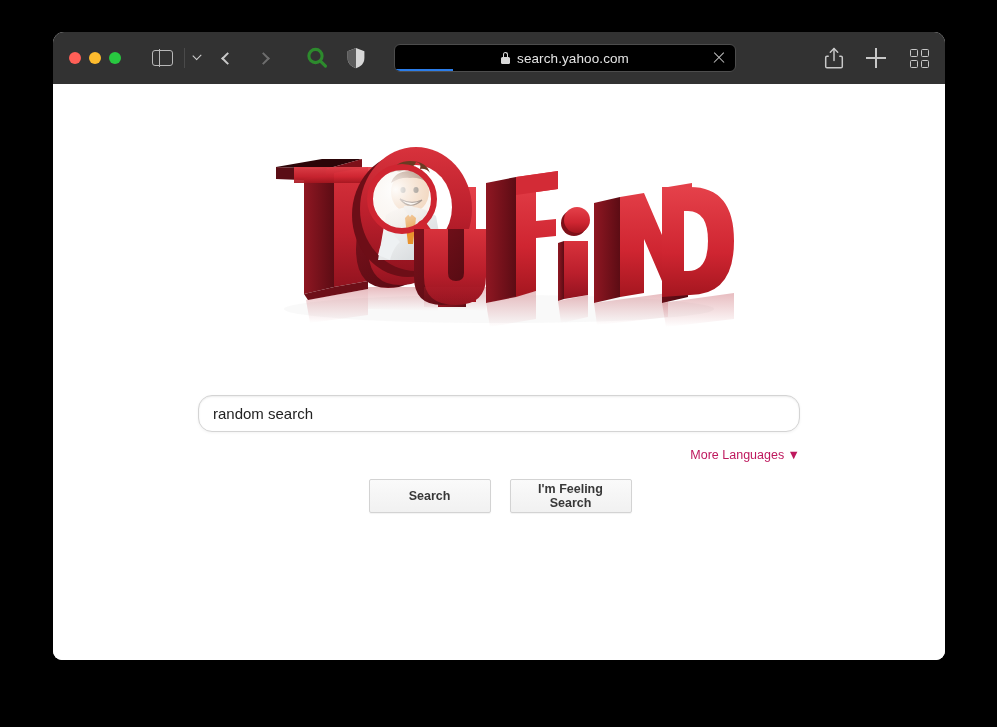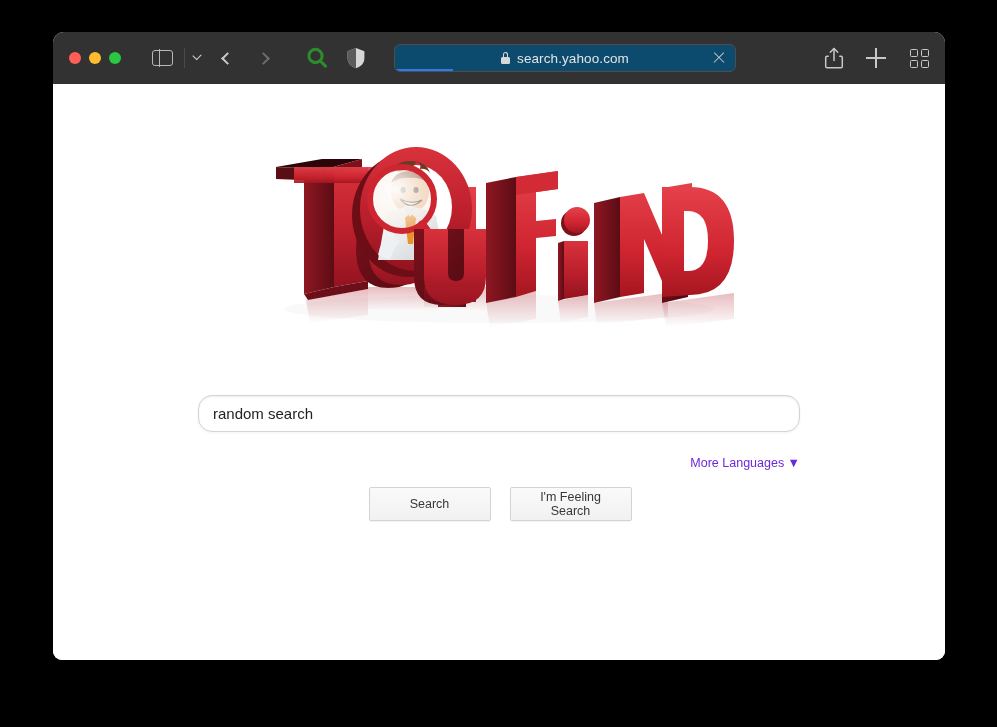--- a/index.html
+++ b/index.html
@@ -83,21 +83,21 @@
   .arrow.right { transform: rotate(135deg); border-top-color:#6e6e6e; border-left-color:#6e6e6e; }
 
   .ext-search-icon { margin-left: 30px; width: 22px; height: 22px; }
   .shield-icon { margin-left: 18px; width: 20px; height: 22px; }
 
   
   .url-field {
     position: relative;
     margin-left: 28px;
     width: 342px; height: 28px;
-    background: #0c4a6e;
+    background: #000000;
     border: 1px solid #4d4d4d;
     border-radius: 6px;
     display: flex; align-items: center; justify-content: center;
     overflow: hidden;
   }
   .url-inner { display: flex; align-items: center; gap: 7px; }
   .lock-icon { width: 9px; height: 12px; position: relative; }
   .lock-body {
     position: absolute; bottom: 0; left: 0;
     width: 9px; height: 7px; background: #d8d8d8; border-radius: 1.5px;
@@ -176,43 +176,43 @@
     background: #fff;
     box-shadow: 0 1px 2px rgba(0,0,0,0.08) inset, 0 1px 3px rgba(0,0,0,0.05);
     font-family: "Liberation Sans", sans-serif;
     font-size: 15px;
     color: #222;
     padding: 0 14px;
     outline: none;
     display: block;
   }
   .more-languages {
-    margin-top: 24px;
+    margin-top: 16px;
     text-align: right;
     font-size: 12.5px;
-    color: #6d28d9;
+    color: #be185d;
     user-select: none;
   }
   .buttons-row {
     margin-top: 17px;
     display: flex;
     justify-content: center;
     gap: 19px;
     padding-left: 2px;
   }
   .sbtn {
     height: 34px;
     min-width: 60px;
     padding: 0 22px;
     background: linear-gradient(#fafafa, #f1f1f1);
     border: 1px solid #d3d3d3;
     border-radius: 2px;
     font-family: "Liberation Sans", sans-serif;
     font-size: 12.5px;
-    font-weight: normal;
+    font-weight: bold;
     color: #383838;
     cursor: pointer;
     box-shadow: 0 1px 1px rgba(0,0,0,0.05);
   }
   .sbtn.search-btn { width: 122px; }
   .sbtn.lucky-btn  { width: 122px; }
 </style>
 </head>
 <body>
 

